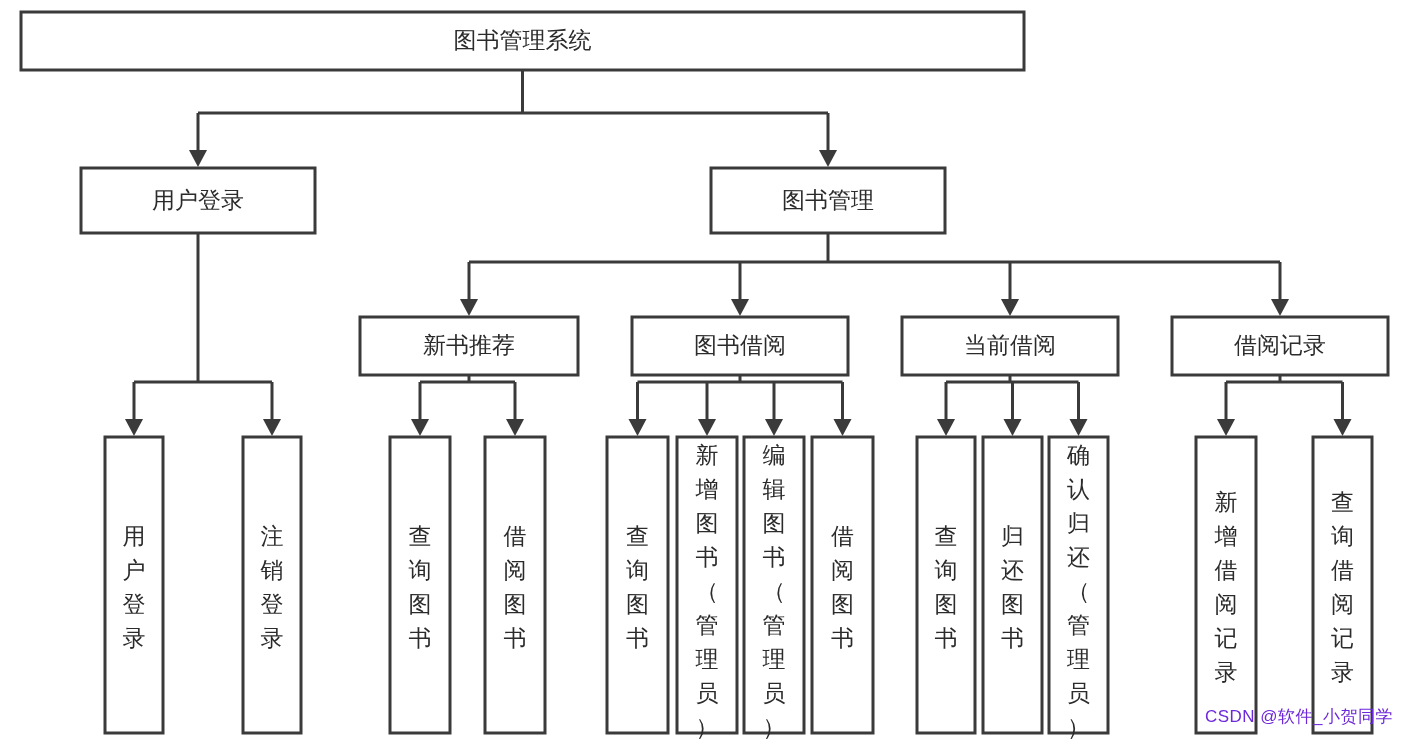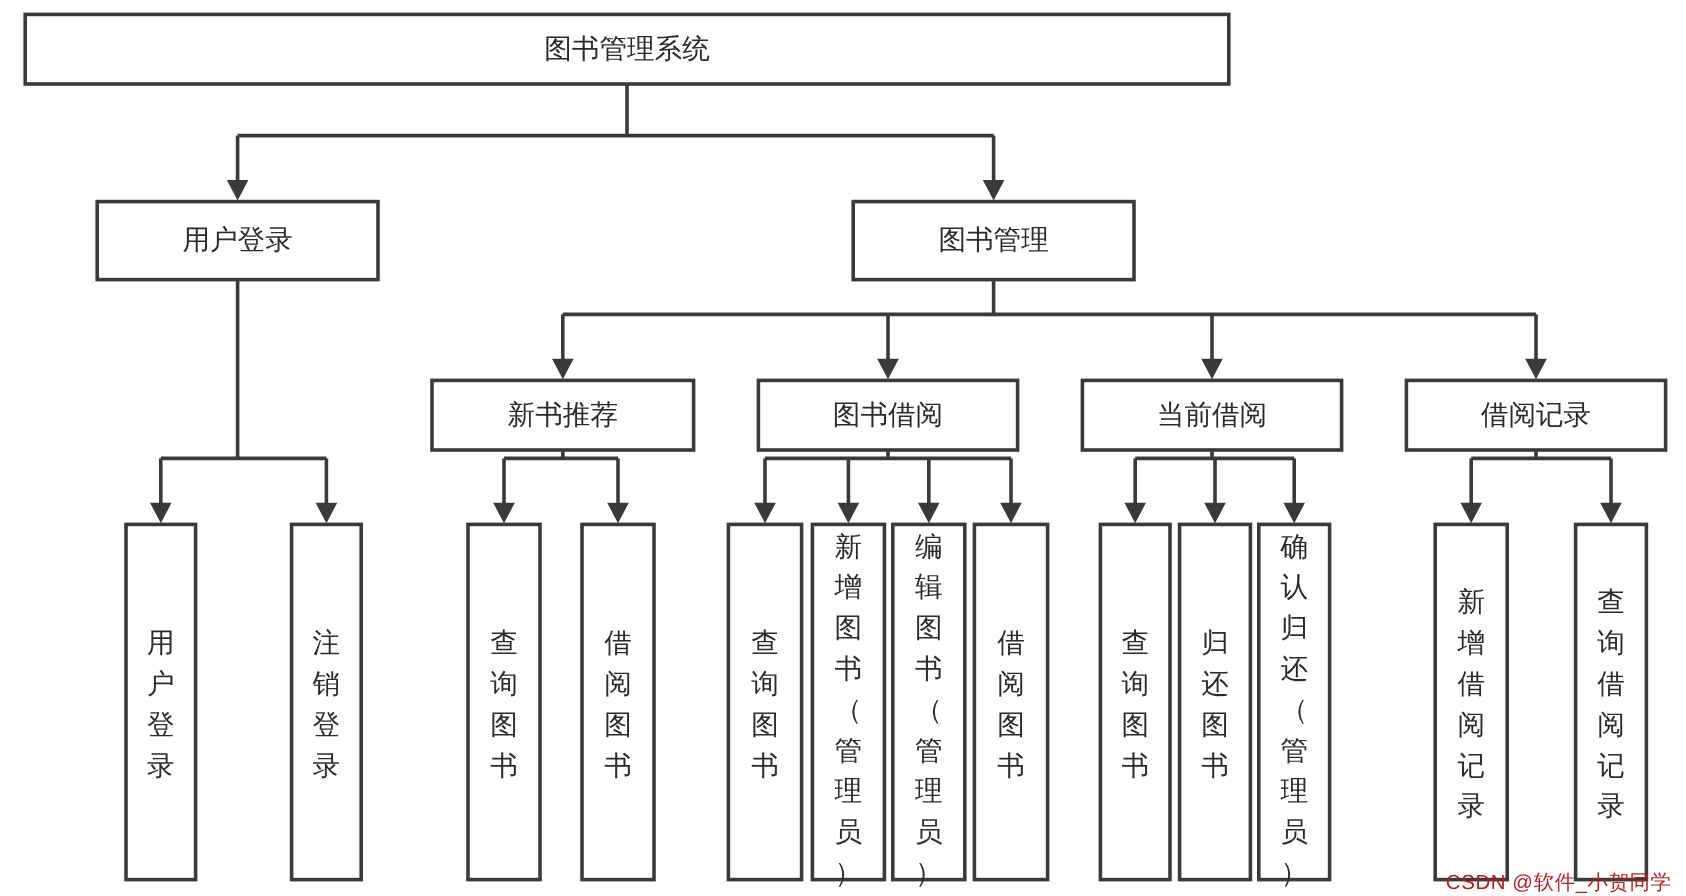--- a/index.html
+++ b/index.html
@@ -44,24 +44,24 @@
     stroke-width: 3;
     fill: none;
   }
   .arrow-head {
     fill: #3a3a3a;
     stroke: none;
   }
   .watermark {
     position: absolute;
     right: 12px;
-    bottom: 0;
+    bottom: 19px;
     font-family: "Liberation Sans", "DejaVu Sans", sans-serif;
     font-size: 17px;
-    color: #b91c1c;
+    color: #6d28d9;
     white-space: nowrap;
     letter-spacing: 0.5px;
     pointer-events: none;
   }
 </style>
 </head>
 <body>
 
 <svg id="diagram" viewBox="0 0 1405 747">
   <g id="edge-layer">

